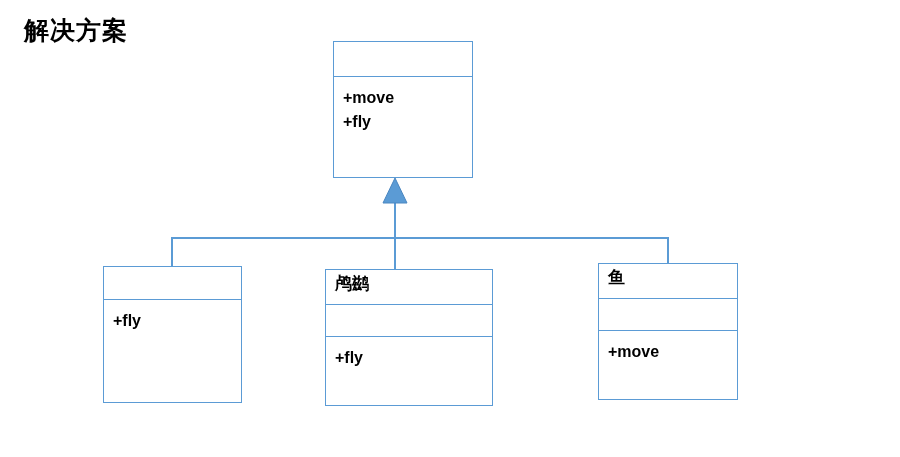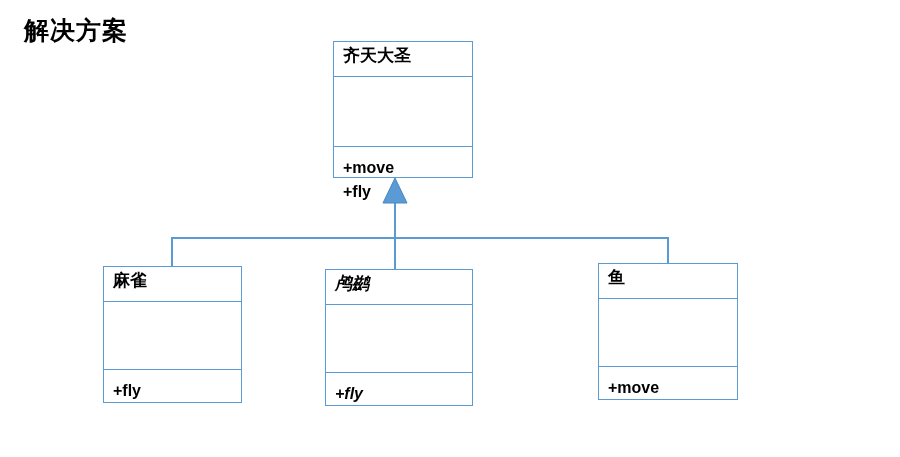--- a/index.html
+++ b/index.html
@@ -58,21 +58,20 @@
     font-weight: bold;
     padding: 5px 0 0 9px;
     line-height: 1.1;
     white-space: nowrap;
   }
   .uml-attrs {
     
   }
   .uml-ops {
     padding: 9px 0 0 9px;
-    margin-top: 36px;
   }
   .uml-op {
     font-size: 16px;
     font-weight: bold;
     line-height: 1.52;
     white-space: nowrap;
   }
 
   
   #connectors {
@@ -100,37 +99,35 @@
     <line x1="172" y1="238" x2="172" y2="267" stroke="#5B9BD5" stroke-width="2"></line>
 
     <line x1="395" y1="238" x2="395" y2="270" stroke="#5B9BD5" stroke-width="2"></line>
 
     <line x1="668" y1="238" x2="668" y2="264" stroke="#5B9BD5" stroke-width="2"></line>
 
     <polygon points="395,178 407,203 383,203" fill="#5B9BD5" stroke="#4A86C0" stroke-width="1"></polygon>
   </svg>
 
   <div class="uml-class" style="left:333px; top:41px; width:140px; height:137px;">
-    <div class="uml-compartment uml-name" style="height:34px;">齐天大圣</div>
     <div class="uml-compartment uml-attrs" style="height:34px;"></div>
     <div class="uml-compartment uml-ops" style="height:67px;">
       <div class="uml-op">+move</div>
       <div class="uml-op">+fly</div>
     </div>
   </div>
 
   <div class="uml-class" style="left:103px; top:266px; width:139px; height:137px;">
-    <div class="uml-compartment uml-name" style="height:34px;">麻雀</div>
     <div class="uml-compartment uml-attrs" style="height:32px;"></div>
     <div class="uml-compartment uml-ops" style="height:69px;">
       <div class="uml-op">+fly</div>
     </div>
   </div>
 
-  <div class="uml-class" style="left:325px; top:269px; width:148px; height:137px;font-style:italic;">
+  <div class="uml-class" style="left:325px; top:269px; width:168px; height:137px;">
     <div class="uml-compartment uml-name" style="height:34px;">鸬鹚</div>
     <div class="uml-compartment uml-attrs" style="height:32px;"></div>
     <div class="uml-compartment uml-ops" style="height:69px;">
       <div class="uml-op">+fly</div>
     </div>
   </div>
 
   <div class="uml-class" style="left:598px; top:263px; width:140px; height:137px;">
     <div class="uml-compartment uml-name" style="height:34px;">鱼</div>
     <div class="uml-compartment uml-attrs" style="height:32px;"></div>

